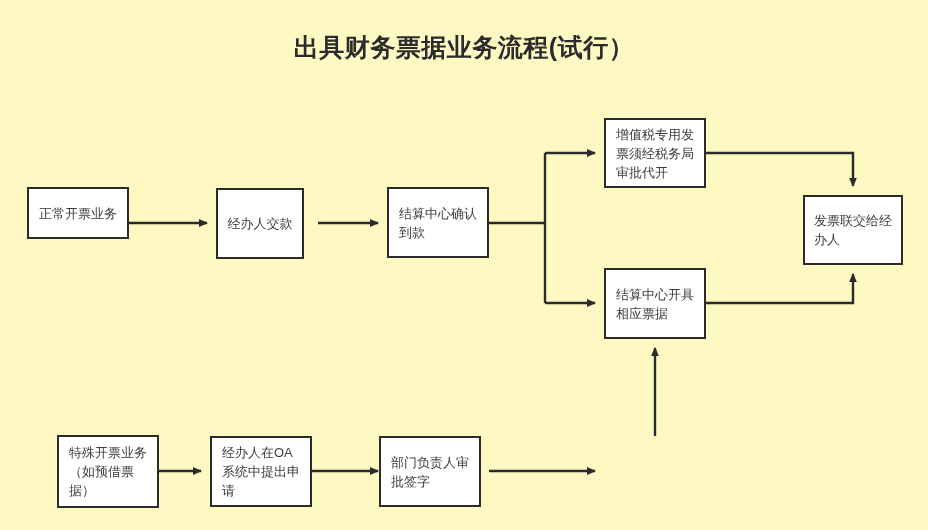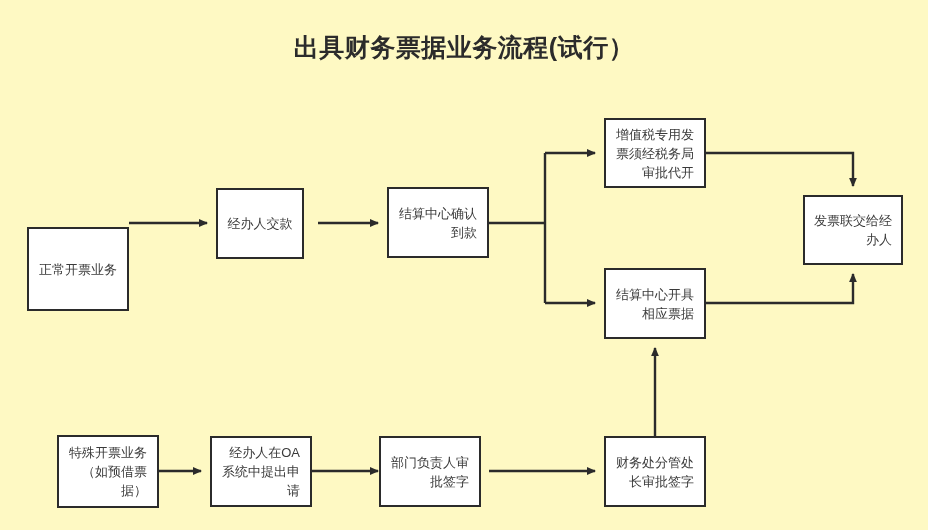--- a/index.html
+++ b/index.html
@@ -32,21 +32,21 @@
     line-height: 34px;
   }
   .node {
     position: absolute;
     box-sizing: border-box;
     background: #ffffff;
     border: 2px solid #2b2b2b;
     display: flex;
     align-items: center;
     justify-content: center;
-    text-align: right;
+    text-align: left;
     color: #3a3a3a;
     font-size: 13px;
     line-height: 19px;
     padding: 2px 4px;
   }
   .node .label {
     display: block;
     white-space: pre-line;
   }
   #edges {
@@ -91,21 +91,21 @@
       <path d="M127,471 L201,471" marker-end="url(#arrow)"></path>
 
       <path d="M312,471 L378,471" marker-end="url(#arrow)"></path>
 
       <path d="M489,471 L595,471" marker-end="url(#arrow)"></path>
 
       <path d="M655,436 L655,348" marker-end="url(#arrow)"></path>
     </g>
   </svg>
 
-  <div class="node" style="left:27px;top:187px;width:102px;height:84px;margin-top:40px;">
+  <div class="node" style="left:27px;top:187px;width:102px;height:52px;">
     <span class="label">正常开票业务</span>
   </div>
   <div class="node" style="left:216px;top:188px;width:88px;height:71px;">
     <span class="label">经办人交款</span>
   </div>
   <div class="node" style="left:387px;top:187px;width:102px;height:71px;">
     <span class="label">结算中心确认
 到款</span>
   </div>
   <div class="node" style="left:604px;top:118px;width:102px;height:70px;">
@@ -128,18 +128,14 @@
   </div>
   <div class="node" style="left:210px;top:436px;width:102px;height:71px;">
     <span class="label">经办人在OA
 系统中提出申
 请</span>
   </div>
   <div class="node" style="left:379px;top:436px;width:102px;height:71px;">
     <span class="label">部门负责人审
 批签字</span>
   </div>
-  <div class="node" style="left:604px;top:436px;width:102px;height:71px;">
-    <span class="label">财务处分管处
-长审批签字</span>
-  </div>
 
 </div>
 
 </body></html>

